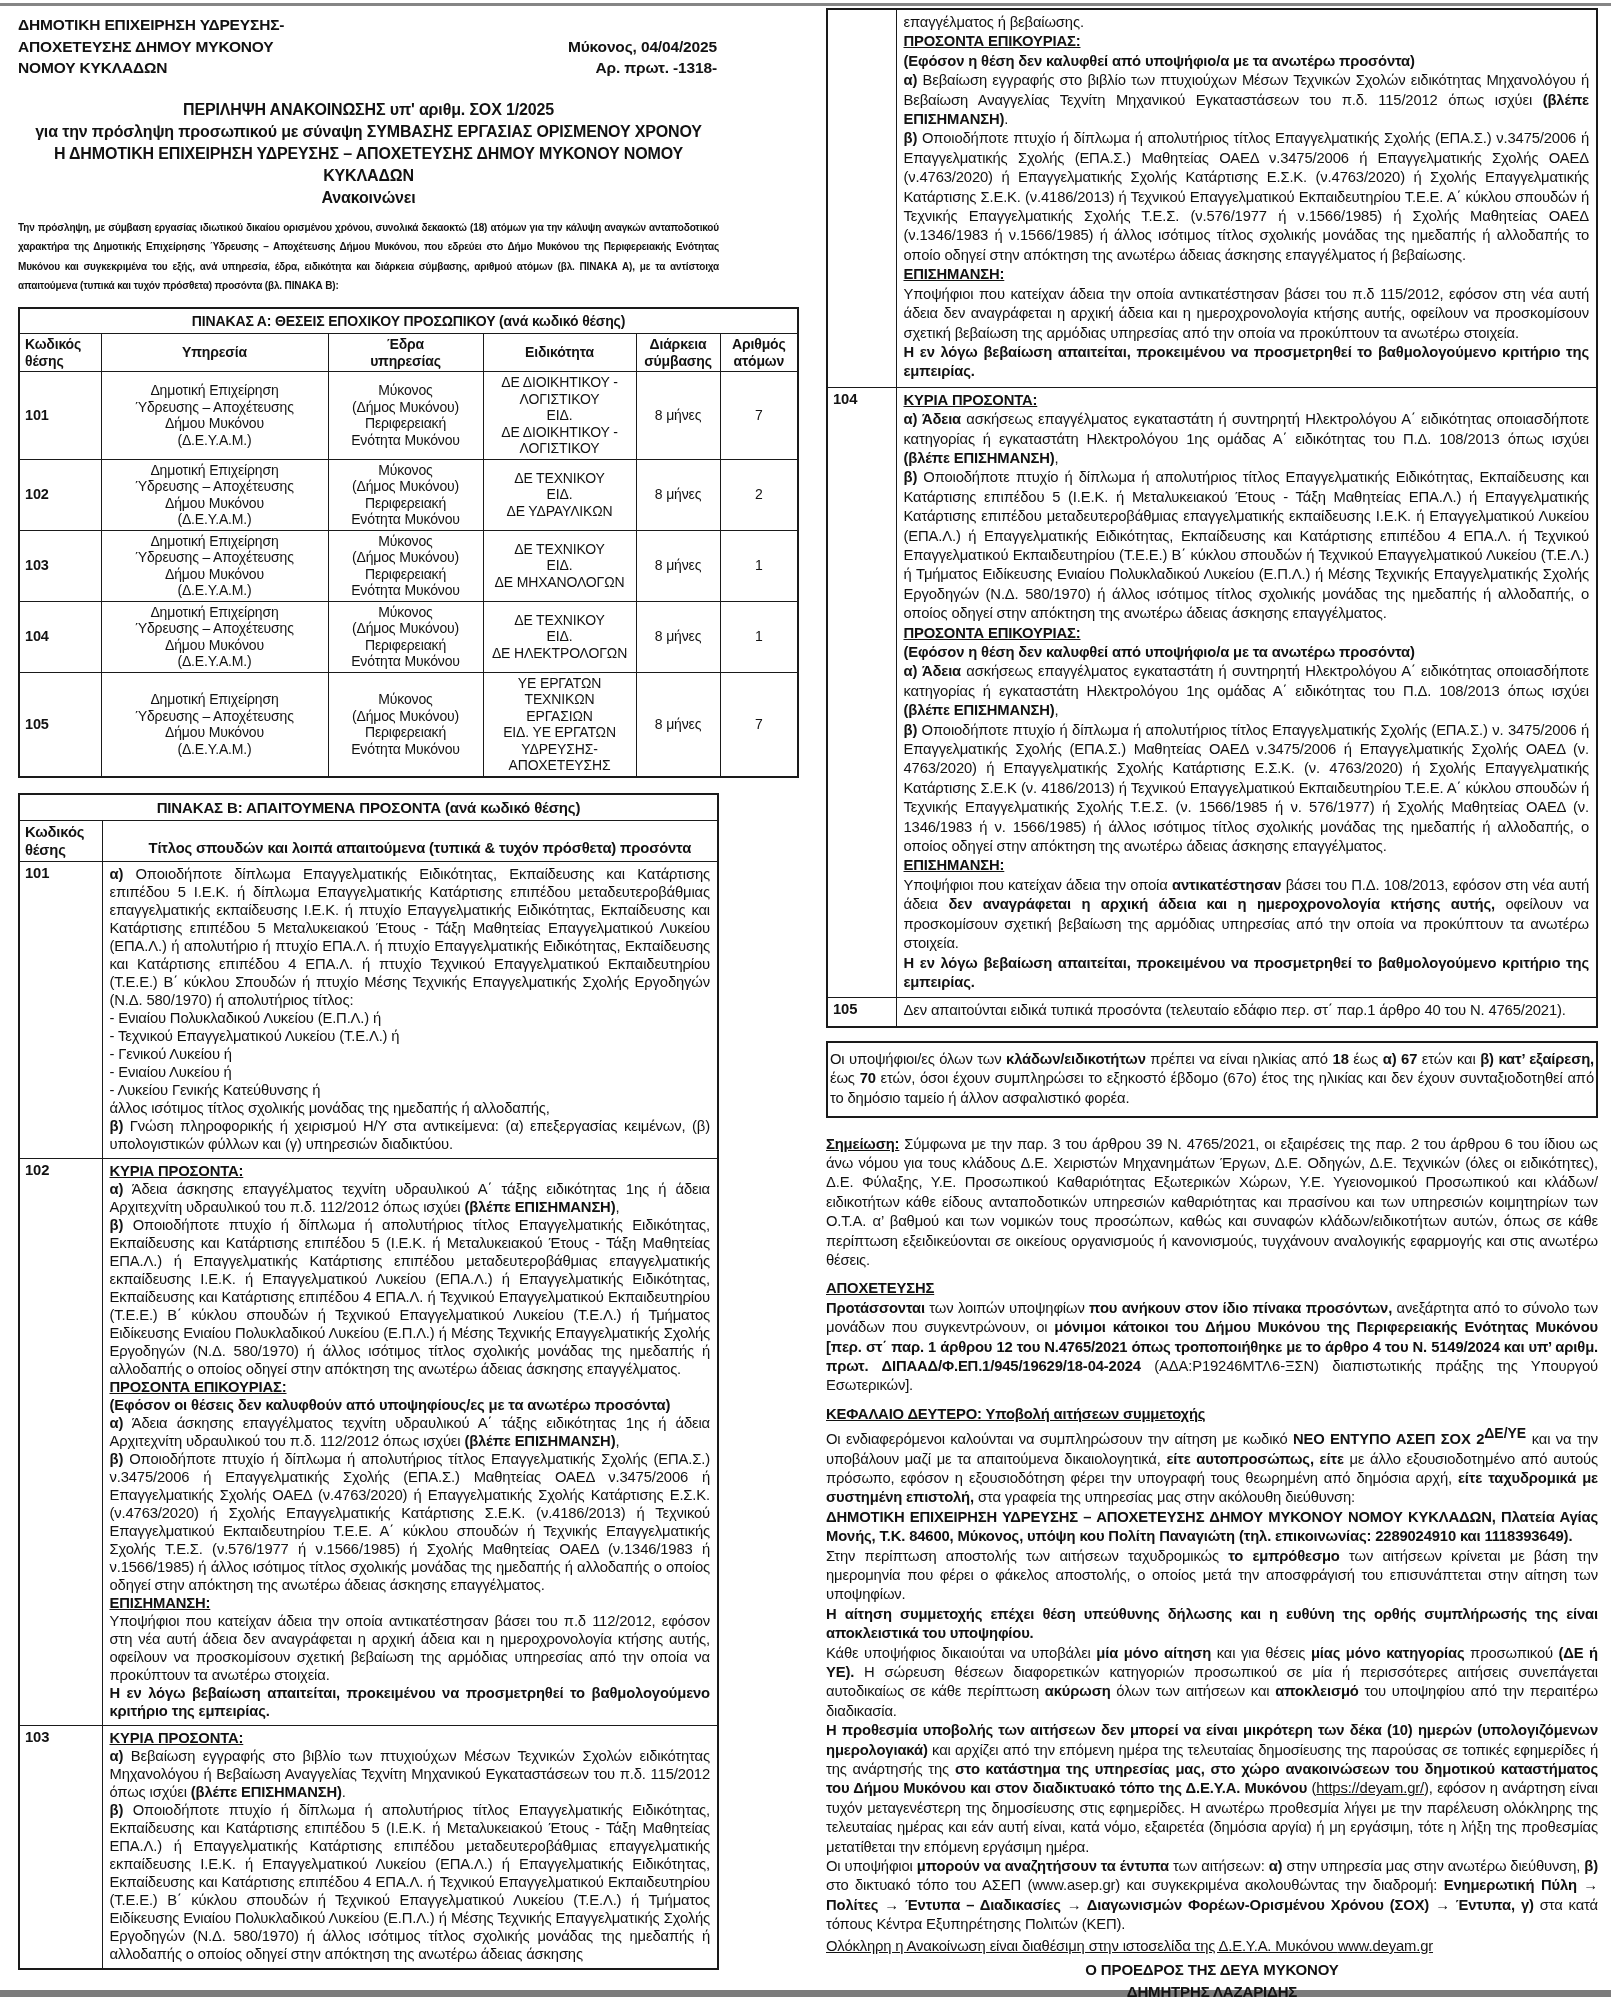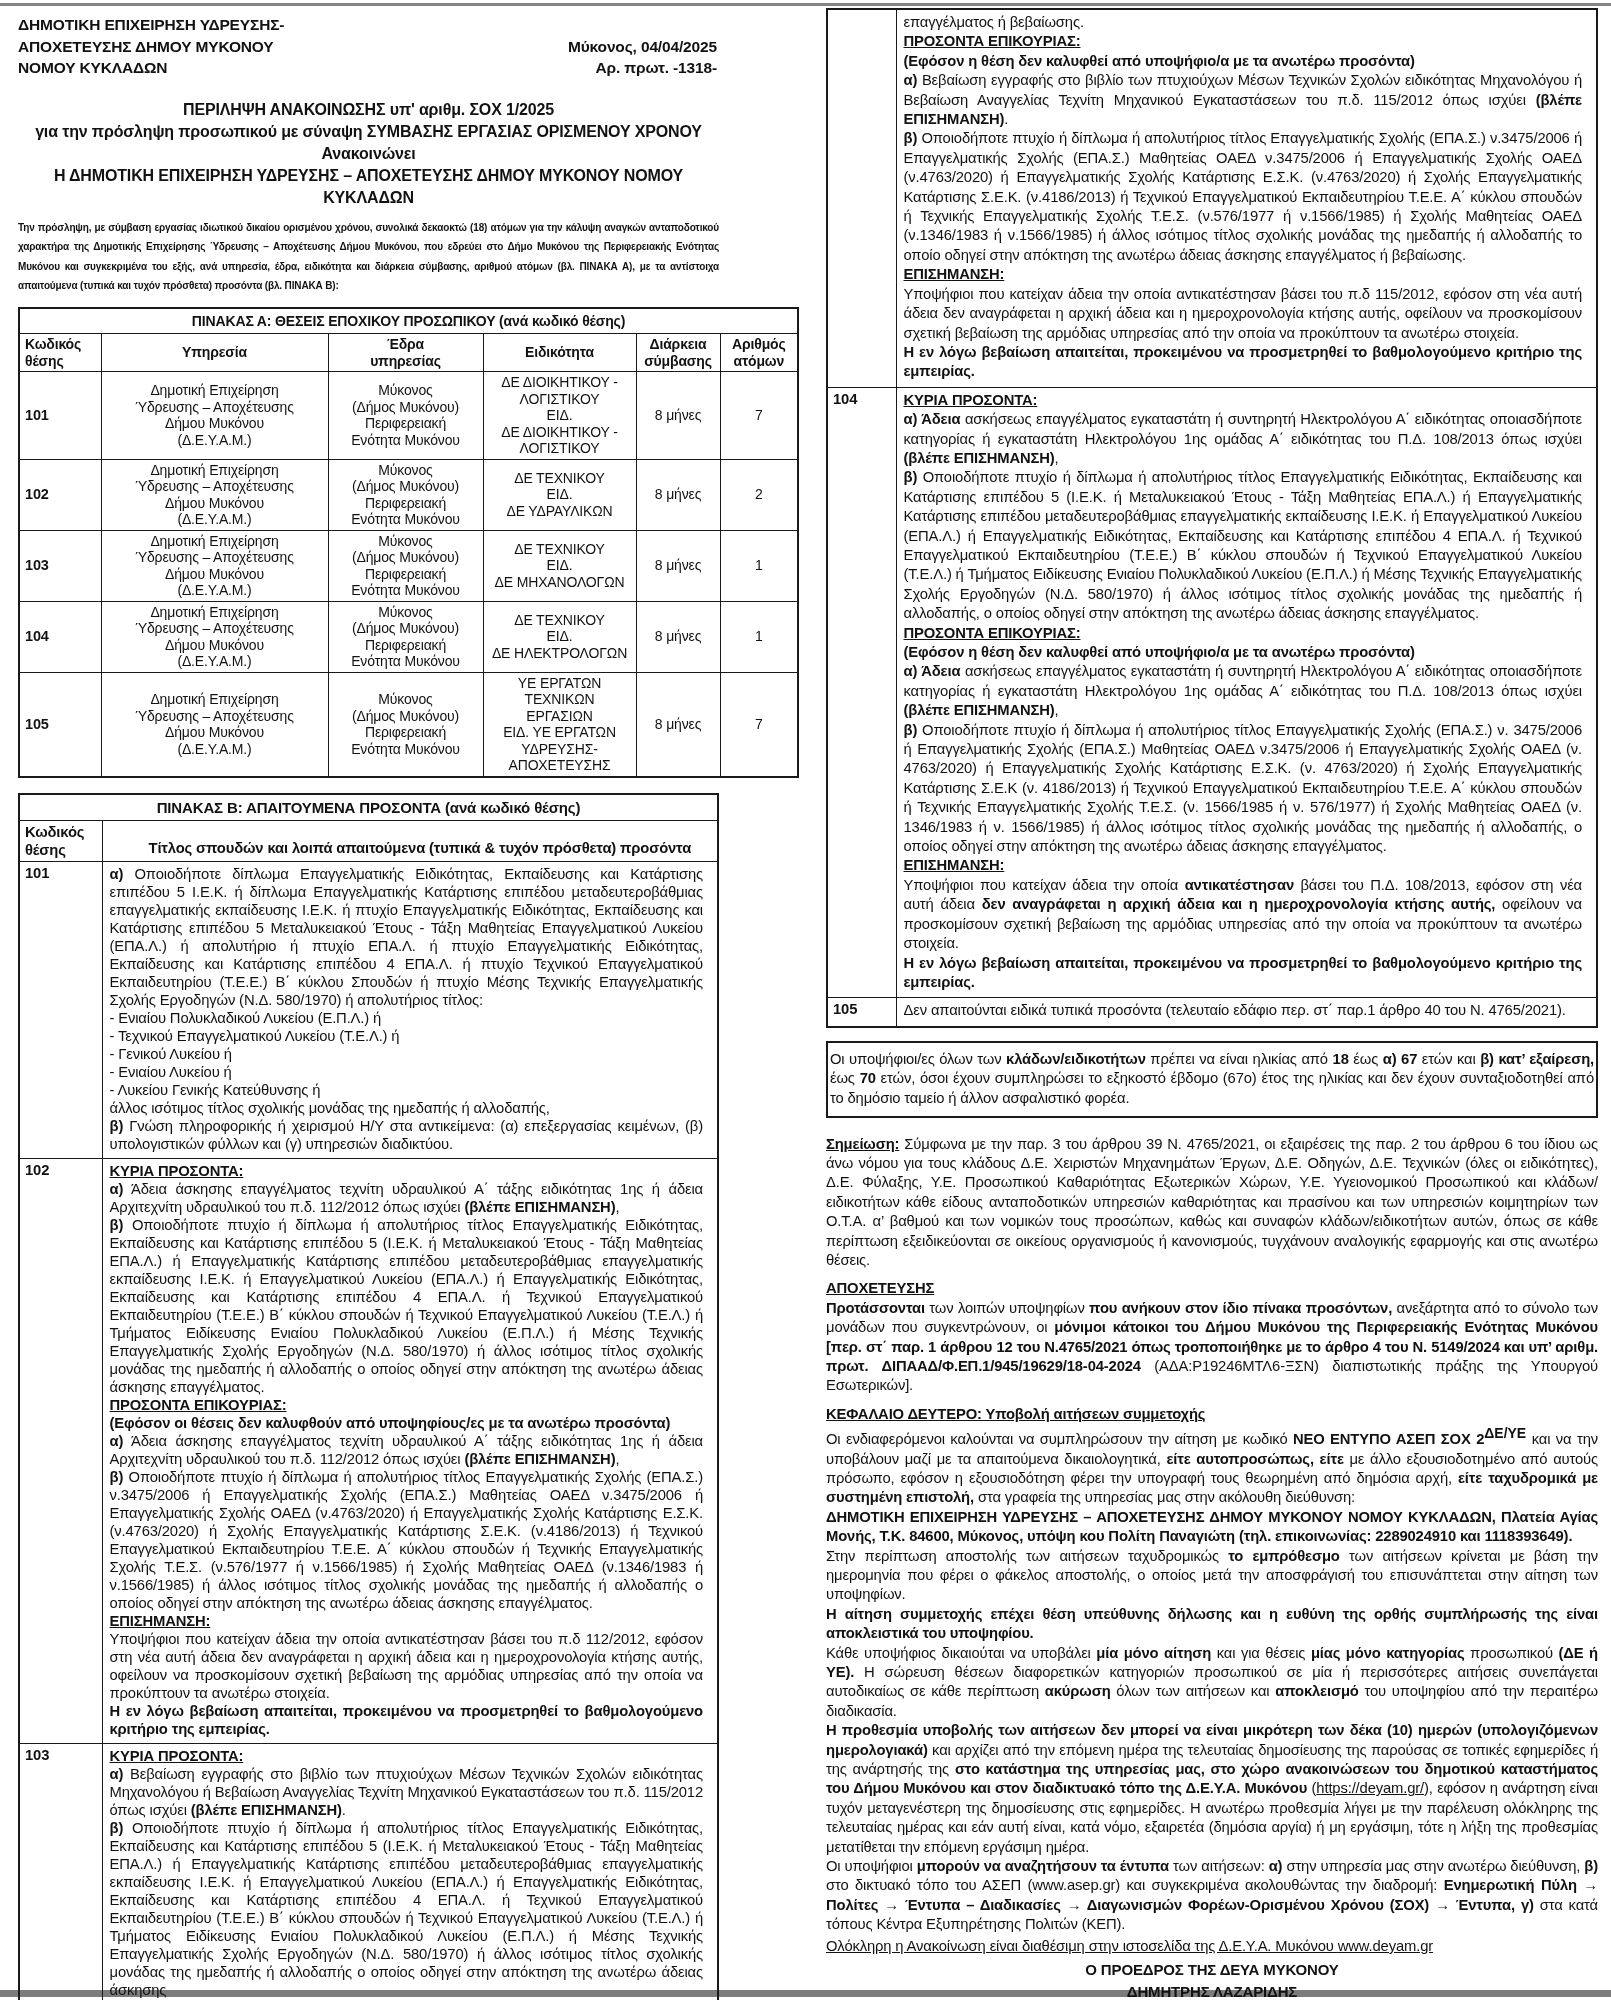--- a/index.html
+++ b/index.html
@@ -32,21 +32,21 @@
   table.tb{margin-top:15px;border:2.2px solid #1a1a1a;}
   td{border:1.5px solid #1a1a1a;vertical-align:middle;padding:2px 5px;}
   .ta-title,.tb-title{font-weight:bold;text-align:center;font-size:15px;padding:4px 2px;}
   .ta-head td{font-weight:bold;text-align:center;font-size:14.5px;line-height:18px;}
   .ta-head td.hcode{text-align:left;}
   table.ta td{font-size:14px;line-height:16.5px;text-align:center;}
   table.ta td.code{text-align:left;font-weight:bold;font-size:14.5px;}
   .pre{white-space:pre-line;}
 
   table.tb td.code{vertical-align:top;text-align:left;font-weight:bold;font-size:14.8px;padding-top:3px;}
-  table.tb td.req{font-size:14.8px;line-height:18px;text-align:justify;padding:3px 14px 5px 7px;}
+  table.tb td.req{font-size:14.8px;line-height:18px;text-align:justify;padding:3px 7px 5px 7px;}
   .tb-head td{font-weight:bold;font-size:14.8px;line-height:18px;vertical-align:bottom;text-align:left;}
   .tb-head td.reqh{padding-bottom:4px;padding-left:46px;}
 
   
   table.tbr{margin-top:0;}
   table.tbr td.req{font-size:14.8px;line-height:19.4px;}
   .age-box{margin-top:13px;border:2.2px solid #1a1a1a;padding:7px 2px;
     font-size:14.8px;line-height:19.6px;text-align:justify;}
   .just{margin:0;font-size:14.8px;line-height:19.4px;text-align:justify;}
   .gap-lg{margin-top:17px;}
@@ -70,22 +70,22 @@
     <div class="org-line" data-name="org-line-1">ΔΗΜΟΤΙΚΗ ΕΠΙΧΕΙΡΗΣΗ ΥΔΡΕΥΣΗΣ-</div>
     <div class="org-line" data-name="org-line-2">ΑΠΟΧΕΤΕΥΣΗΣ ΔΗΜΟΥ ΜΥΚΟΝΟΥ</div>
     <div class="org-line" data-name="org-line-3">ΝΟΜΟΥ ΚΥΚΛΑΔΩΝ</div>
     <div class="date-line" data-name="date-line">Μύκονος, 04/04/2025</div>
     <div class="prot-line" data-name="protocol-number">Αρ. πρωτ. -1318-</div>
   </div>
 
   <div class="title-block" data-name="announcement-title-block">
     <div data-name="announcement-title">ΠΕΡΙΛΗΨΗ ΑΝΑΚΟΙΝΩΣΗΣ υπ' αριθμ. ΣΟΧ 1/2025</div>
     <div data-name="announcement-subtitle">για την πρόσληψη προσωπικού με σύναψη ΣΥΜΒΑΣΗΣ ΕΡΓΑΣΙΑΣ ΟΡΙΣΜΕΝΟΥ ΧΡΟΝΟΥ</div>
+    <div data-name="announcement-issuer-line">Η ΔΗΜΟΤΙΚΗ ΕΠΙΧΕΙΡΗΣΗ ΥΔΡΕΥΣΗΣ – ΑΠΟΧΕΤΕΥΣΗΣ ΔΗΜΟΥ ΜΥΚΟΝΟΥ ΝΟΜΟΥ ΚΥΚΛΑΔΩΝ</div>
     <div data-name="announces-line">Ανακοινώνει</div>
-    <div data-name="announcement-issuer-line">Η ΔΗΜΟΤΙΚΗ ΕΠΙΧΕΙΡΗΣΗ ΥΔΡΕΥΣΗΣ – ΑΠΟΧΕΤΕΥΣΗΣ ΔΗΜΟΥ ΜΥΚΟΝΟΥ ΝΟΜΟΥ ΚΥΚΛΑΔΩΝ</div>
   </div>
 
   <p class="intro" data-name="intro-paragraph">Την πρόσληψη, με σύμβαση εργασίας ιδιωτικού δικαίου ορισμένου χρόνου, συνολικά δεκαοκτώ (18) ατόμων για την κάλυψη αναγκών ανταποδοτικού χαρακτήρα της Δημοτικής Επιχείρησης Ύδρευσης – Αποχέτευσης Δήμου Μυκόνου, που εδρεύει στο Δήμο Μυκόνου της Περιφερειακής Ενότητας Μυκόνου και συγκεκριμένα του εξής, ανά υπηρεσία, έδρα, ειδικότητα και διάρκεια σύμβασης, αριθμού ατόμων (βλ. ΠΙΝΑΚΑ Α), με τα αντίστοιχα απαιτούμενα (τυπικά και τυχόν πρόσθετα) προσόντα (βλ. ΠΙΝΑΚΑ Β):</p>
 
   <table class="ta" data-name="table-a-positions">
     <colgroup>
         <col style="width:82px">
         <col style="width:227px">
         <col style="width:155px">
         <col style="width:153px">

